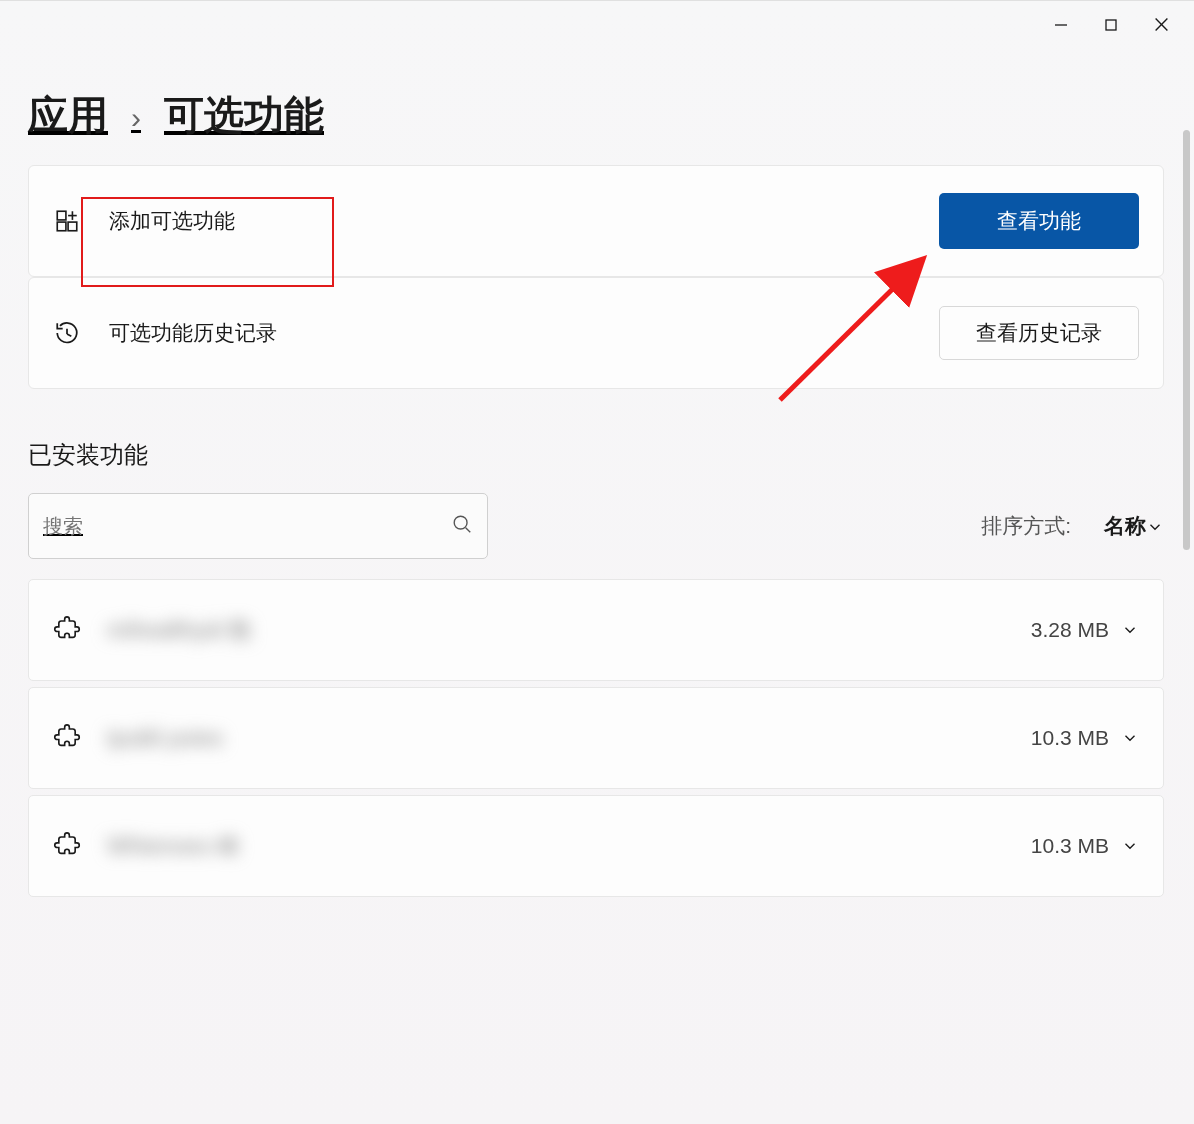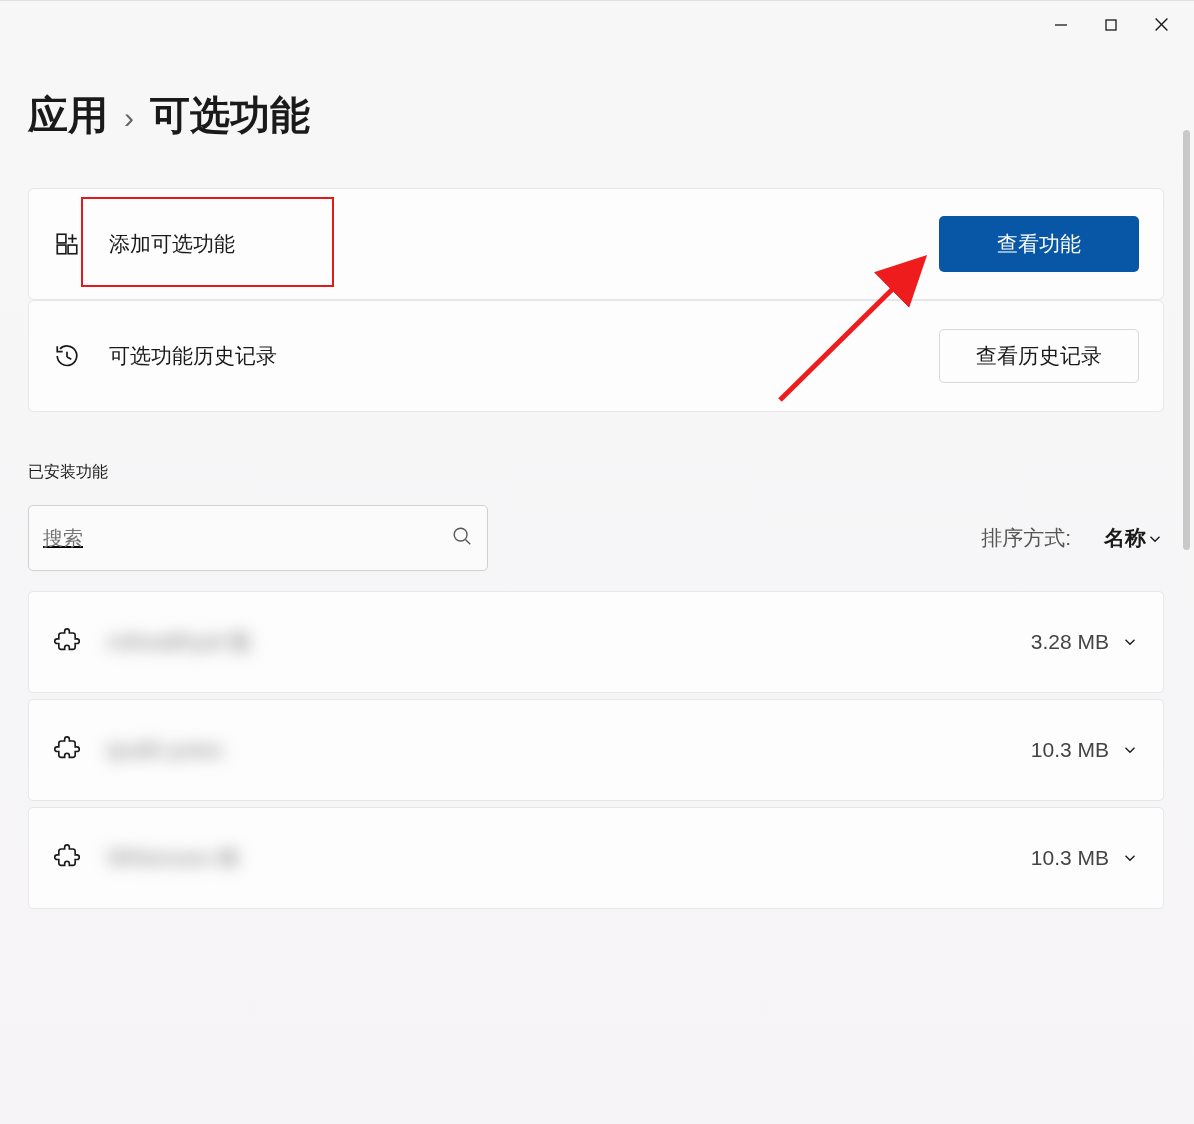--- a/index.html
+++ b/index.html
@@ -42,22 +42,23 @@
     .titlebar-close svg {
       width: 15px;
       height: 15px;
     }
     .content {
       padding: 40px 30px 0 28px;
     }
     .breadcrumb {
       display: flex;
       align-items: center;
-      gap: 16px;
-      margin-bottom: 45px;
+      gap: 23px;
+      margin-bottom: 22px;
+      text-decoration: underline;
     }
     .breadcrumb-item {
       font-size: 40px;
       font-weight: 600;
       color: #1a1a1a;
       cursor: pointer;
     }
     .breadcrumb-sep {
       font-size: 30px;
       color: #666;
@@ -119,21 +120,21 @@
     .red-box {
       position: absolute;
       border: 2.5px solid #e11b1b;
       pointer-events: none;
     }
     .red-arrow {
       position: absolute;
       pointer-events: none;
     }
     .section-title {
-      font-size: 16px;
+      font-size: 24px;
       color: #1a1a1a;
       margin-top: 50px;
       margin-bottom: 22px;
     }
     .search-sort-row {
       display: flex;
       justify-content: space-between;
       align-items: center;
       margin-bottom: 20px;
     }

